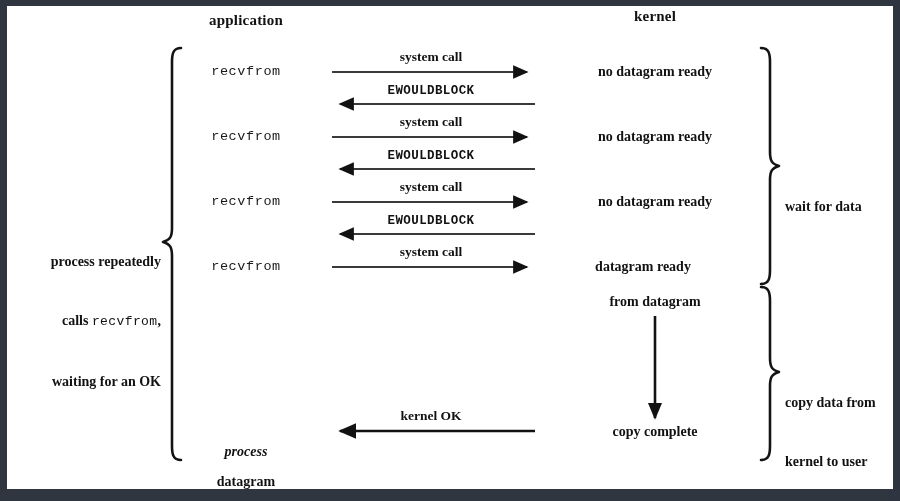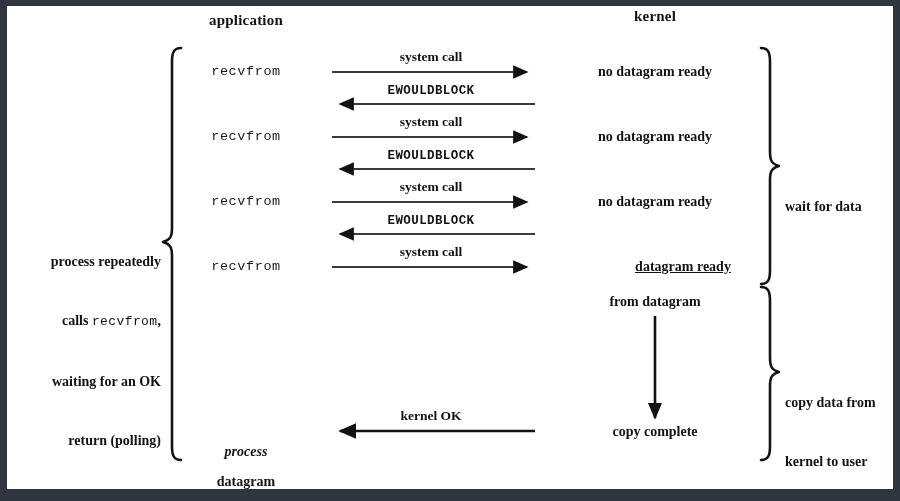--- a/index.html
+++ b/index.html
@@ -207,21 +207,21 @@
 
     <div class="t state ctr" style="left:239px; top:438px;font-style:italic;">process</div>
     <div class="t state ctr" style="left:239px; top:468px;">datagram</div>
 
     <div class="t state ctr" style="left:648px; top:58px;">no datagram ready</div>
 
     <div class="t state ctr" style="left:648px; top:123px;">no datagram ready</div>
 
     <div class="t state ctr" style="left:648px; top:188px;">no datagram ready</div>
 
-    <div class="t state ctr" style="left:676px; top:253px;text-decoration:underline;">datagram ready</div>
+    <div class="t state ctr" style="left:636px; top:253px;">datagram ready</div>
 
     <div class="t state ctr" style="left:648px; top:288px;">from datagram</div>
 
     <div class="t state ctr" style="left:648px; top:418px;">copy complete</div>
 
     <div class="t arrow-label ctr" style="left:424px; top:43px;">system call</div>
 
     <div class="t arrow-label monolabel ctr" style="left:424px; top:78px;">EWOULDBLOCK</div>
 
     <div class="t arrow-label ctr" style="left:424px; top:108px;">system call</div>
@@ -233,21 +233,20 @@
     <div class="t arrow-label monolabel ctr" style="left:424px; top:208px;">EWOULDBLOCK</div>
 
     <div class="t arrow-label ctr" style="left:424px; top:238px;">system call</div>
 
     <div class="t arrow-label ctr" style="left:424px; top:402px;">kernel OK</div>
 
     <div class="t annot" style="left:8px; top:206px; width:146px; text-align:right;">
       <div>process repeatedly</div>
       <div><span>calls </span><span class="code">recvfrom</span><span>,</span></div>
       <div>waiting for an OK</div>
-      <div>return (polling)</div>
     </div>
 
     <div class="t annot" style="left:778px; top:151px;">
       <div>wait for data</div>
     </div>
 
     <div class="t annot" style="left:778px; top:347px;">
       <div>copy data from</div>
       <div>kernel to user</div>
     </div>

